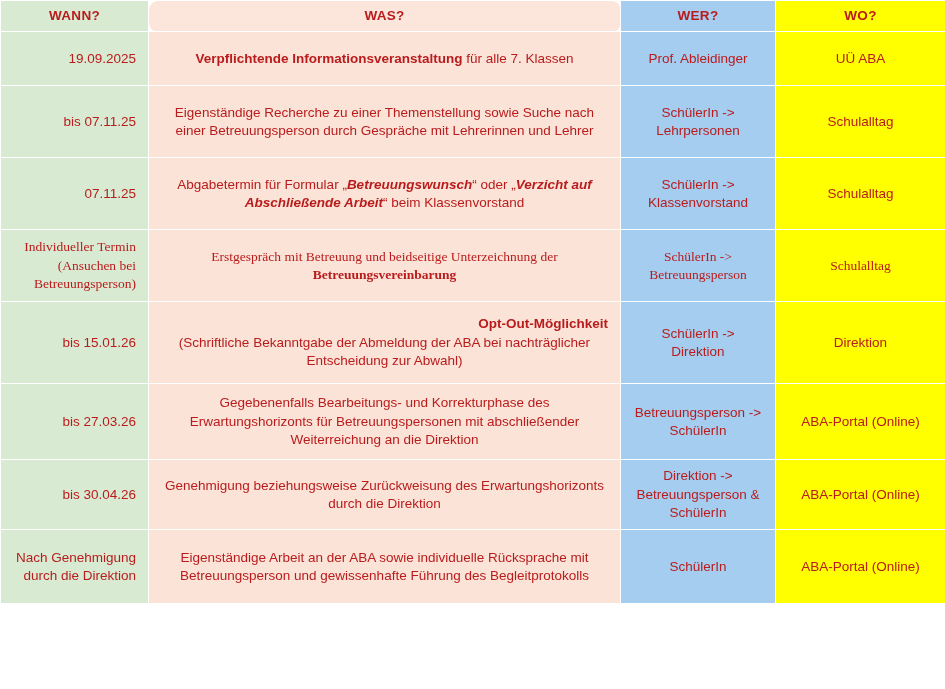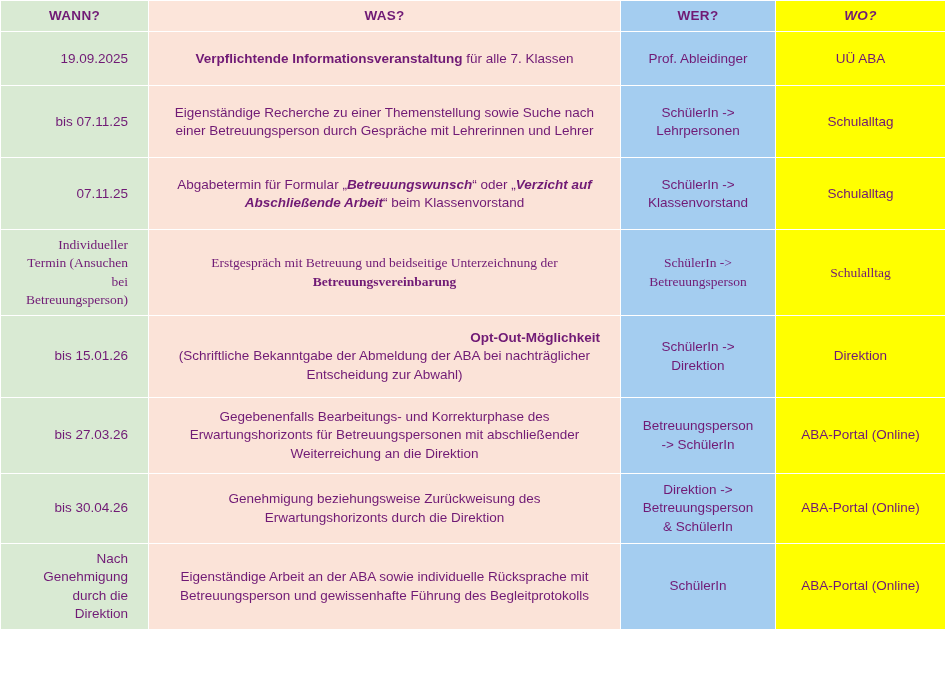--- a/index.html
+++ b/index.html
@@ -19,39 +19,39 @@
     table-layout: fixed;
   }
   table.schedule col.c-wann { width: 148px; }
   table.schedule col.c-was  { width: 472px; }
   table.schedule col.c-wer  { width: 155px; }
   table.schedule col.c-wo   { width: 170px; }
 
   table.schedule th,
   table.schedule td {
     border: 1px solid #ffffff;
-    padding: 6px 20px;
+    padding: 6px 12px;
     vertical-align: middle;
     text-align: center;
     font-size: 13.5px;
     line-height: 1.35;
-    color: #701a75;
+    color: #b91c1c;
   }
   
   thead th {
     font-size: 22px;
     font-weight: bold;
     letter-spacing: 0.3px;
     padding: 7px 4px;
     border-top: none;
   }
   th.h-wann { background: #d9ead3; }
-  th.h-was  { background: #fce5da; }
+  th.h-was  { background: #fce5da; border-radius: 9px; }
   th.h-wer  { background: #a4cdf0; }
-  th.h-wo   { background: #ffff00; font-style: italic; }
+  th.h-wo   { background: #ffff00; }
 
   td.col-wann { background: #d9ead3; font-size: 13.5px; }
   td.col-was  { background: #fbe3d8; font-size: 13.5px; }
   td.col-wer  { background: #a4cdf0; font-size: 13.5px; }
   td.col-wo   { background: #ffff00; font-size: 13.5px; }
 
   td.col-wann:first-child { border-left: none; text-align: right; }
   td.col-wo { border-right: none; }
   th.h-wann { border-left: none; }
   th.h-wo   { border-right: none; }

